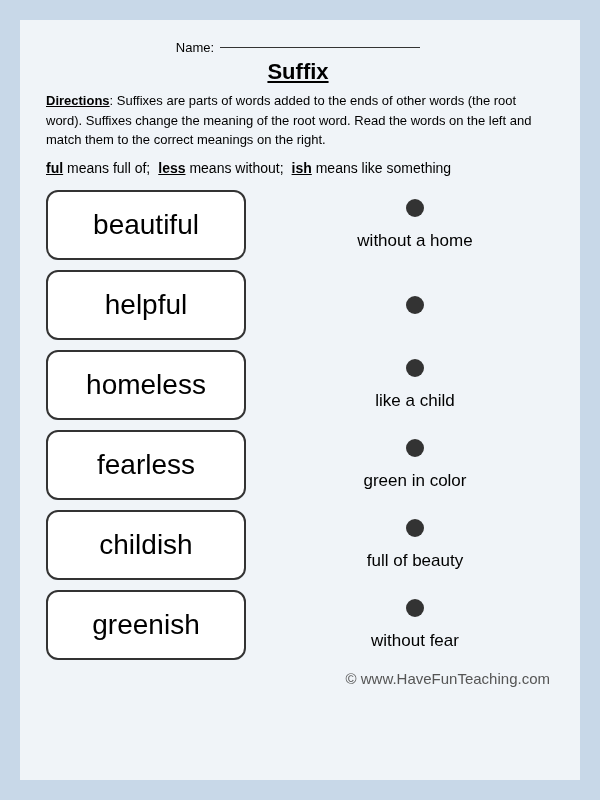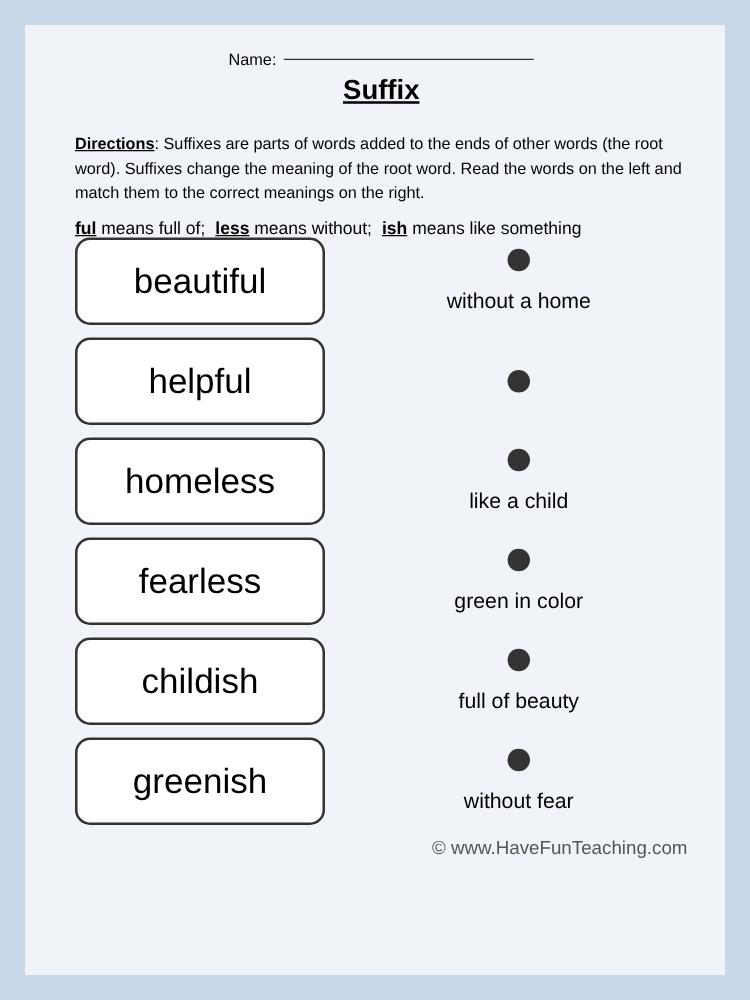--- a/index.html
+++ b/index.html
@@ -10,21 +10,21 @@
       justify-content: center;
       align-items: center;
       min-height: 100vh;
       font-family: Arial, sans-serif;
     }
 
     .page {
       background: #f0f4f8;
       width: 560px;
       min-height: 760px;
-      padding: 20px 30px 16px 40px;
+      padding: 20px 30px 16px 26px;
       position: relative;
     }
 
     .name-line {
       display: flex;
       justify-content: center;
       align-items: center;
       margin-bottom: 4px;
       font-size: 13px;
     }
@@ -37,37 +37,38 @@
       border-bottom: 1px solid #333;
       width: 200px;
       display: inline-block;
     }
 
     .title {
       text-align: center;
       font-size: 22px;
       font-weight: bold;
       text-decoration: underline;
-      margin-bottom: 20px;
+      margin-bottom: 6px;
     }
 
     .directions-block {
       font-size: 13px;
       line-height: 1.5;
       margin-bottom: 10px;
     }
 
     .directions-label {
       font-weight: bold;
       text-decoration: underline;
       margin-top: 28px;
     }
 
     .suffix-key {
       font-size: 14px;
+      margin-bottom: 14px;
       display: flex;
       gap: 8px;
       align-items: baseline;
       flex-wrap: wrap;
     }
 
     .suffix-key span.suffix-word {
       font-weight: bold;
       text-decoration: underline;
     }

